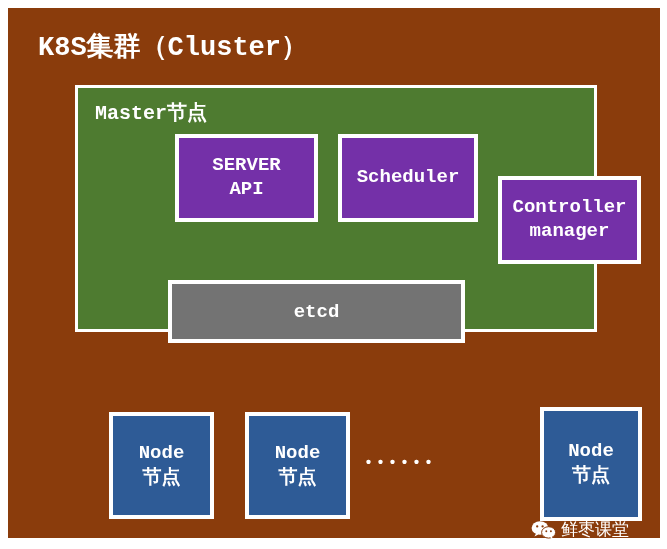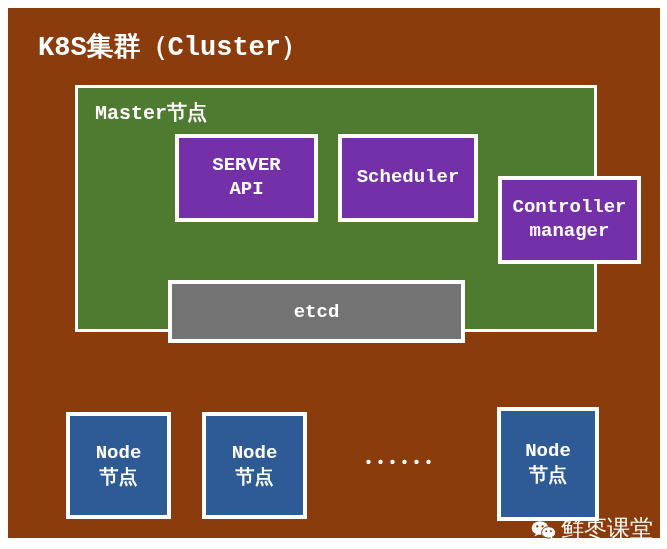--- a/index.html
+++ b/index.html
@@ -114,20 +114,21 @@
     box-sizing: border-box;
     display: flex;
     flex-direction: column;
     align-items: center;
     justify-content: center;
     color: #ffffff;
     font-size: 19px;
     font-weight: bold;
     text-align: center;
     line-height: 1.3;
+    margin-left: 43px;
   }
   .node-1 { left: 58px;  top: 404px; width: 105px; height: 107px; }
   .node-2 { left: 194px; top: 404px; width: 105px; height: 107px; }
   .node-3 { left: 489px; top: 399px; width: 102px; height: 114px; }
 
   .node-line { display: block; }
 
   
   .ellipsis {
     position: absolute;
@@ -151,21 +152,21 @@
     gap: 4px;
     height: 22px;
   }
   .wechat-icon {
     display: block;
     width: 26px;
     height: 20px;
   }
   .watermark-text {
     color: #ffffff;
-    font-size: 23px;
+    font-size: 17px;
     font-weight: normal;
     white-space: nowrap;
     line-height: 1;
   }
 </style>
 </head>
 <body>
 
 <div id="canvas">
 

